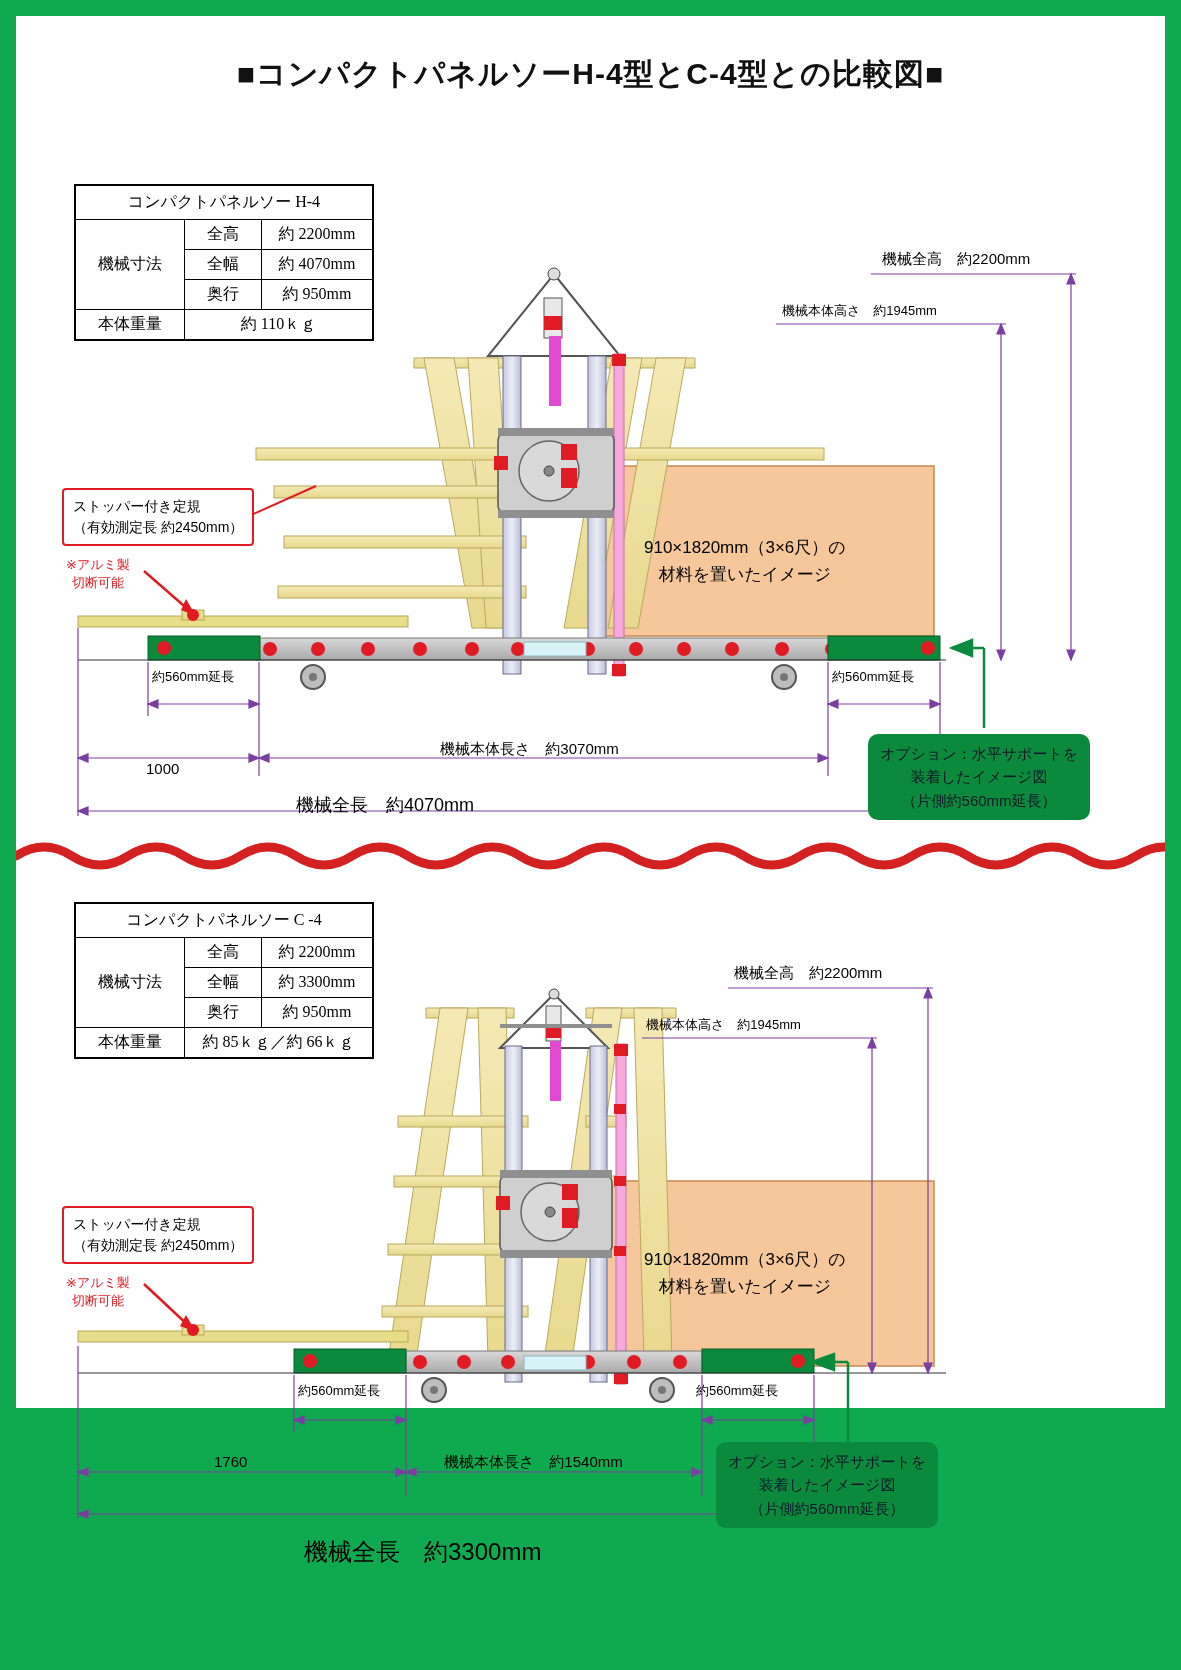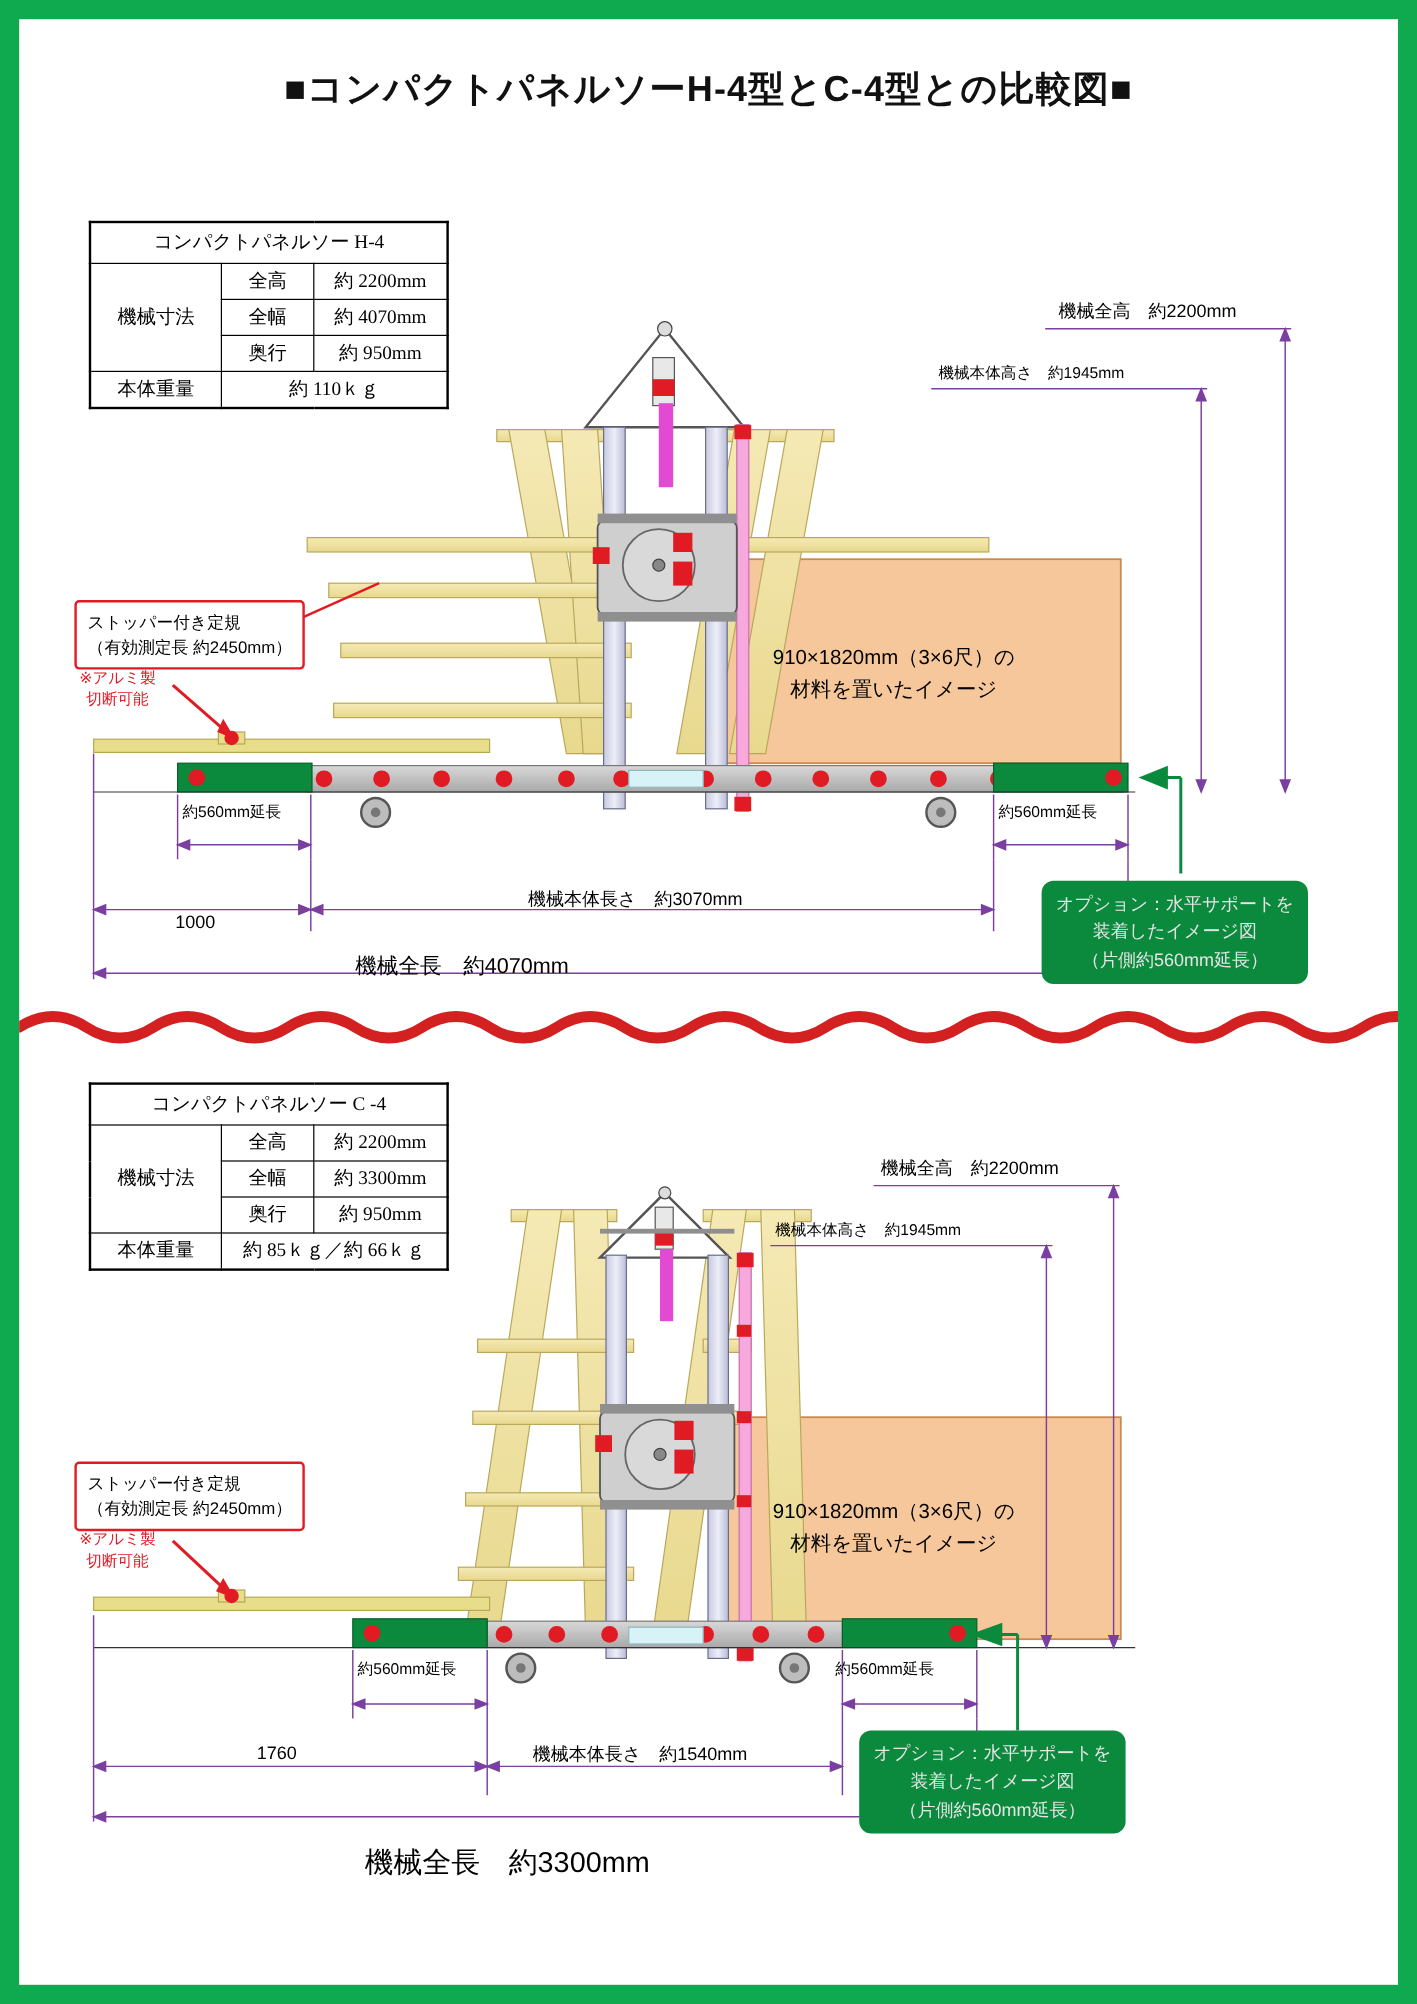--- a/index.html
+++ b/index.html
@@ -4,21 +4,21 @@
 <style>
   html,body{margin:0;padding:0;}
   body{
     width:1181px;height:1670px;
     background:#0faa4f;
     font-family:"Liberation Sans","DejaVu Sans",sans-serif;
     overflow:hidden;
   }
   .page{
     position:absolute;left:16px;top:16px;
-    width:1149px;height:1638px;
+    width:1149px;height:1392px;
     background:#ffffff;
     box-sizing:border-box;
   }
   .title{
     position:absolute;left:0;top:38px;width:1149px;
     text-align:center;
     font-size:30px;font-weight:bold;color:#111;
     letter-spacing:1px;
   }
   
@@ -45,32 +45,31 @@
   
   .redbox{
     position:absolute;
     border:2px solid #e01b24;
     border-radius:4px;
     background:#fff;
     font-size:14px;color:#000;
     padding:6px 9px;
     line-height:1.5;
     white-space:nowrap;
-    margin-top:12px;
   }
   .redtext{
     position:absolute;
     color:#e01b24;font-size:13px;line-height:1.35;
     white-space:nowrap;text-align:center;
   }
   .greenbox{
     position:absolute;
     background:#0b8a3d;
     border-radius:10px;
-    color:#e5e5e5;font-size:15px;
+    color:#0f172a;font-size:15px;
     padding:8px 12px;
     line-height:1.55;
     text-align:center;
     white-space:nowrap;
   }
   .dimlabel{
     position:absolute;
     font-size:15px;color:#000;
     white-space:nowrap;
   }

